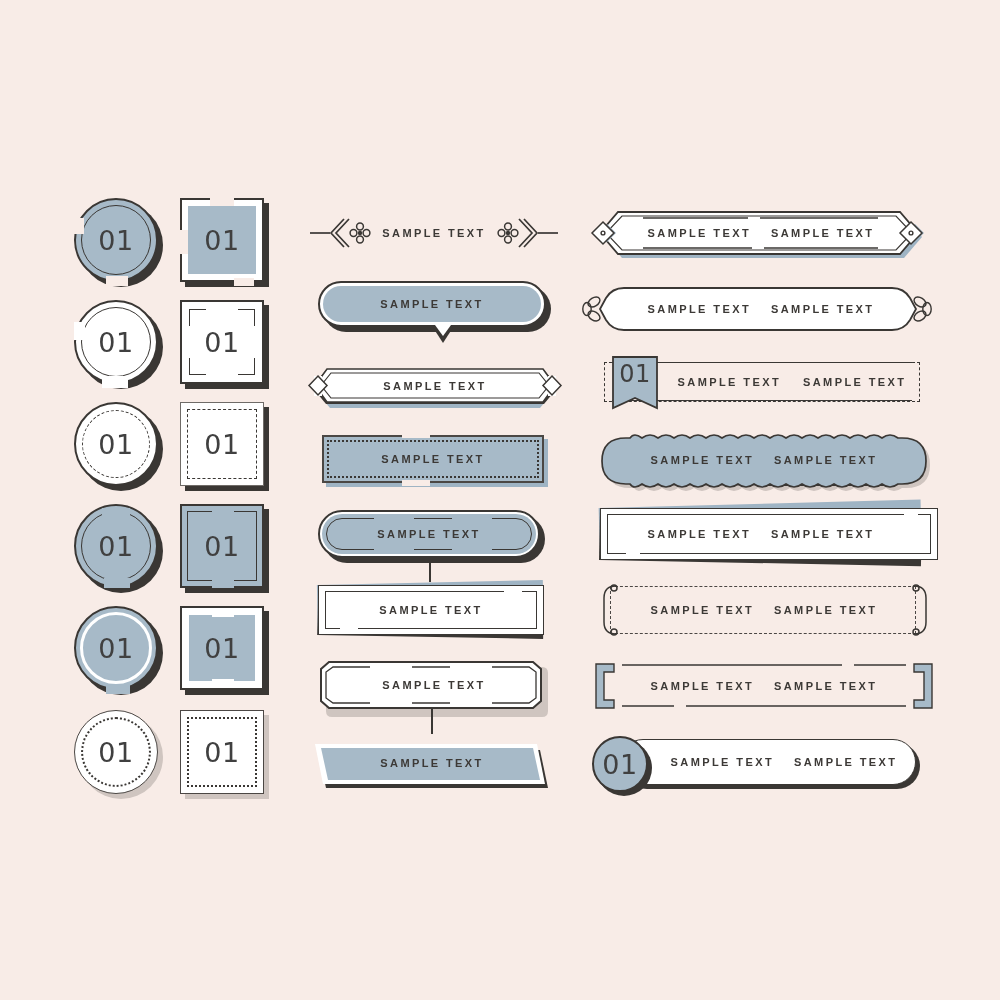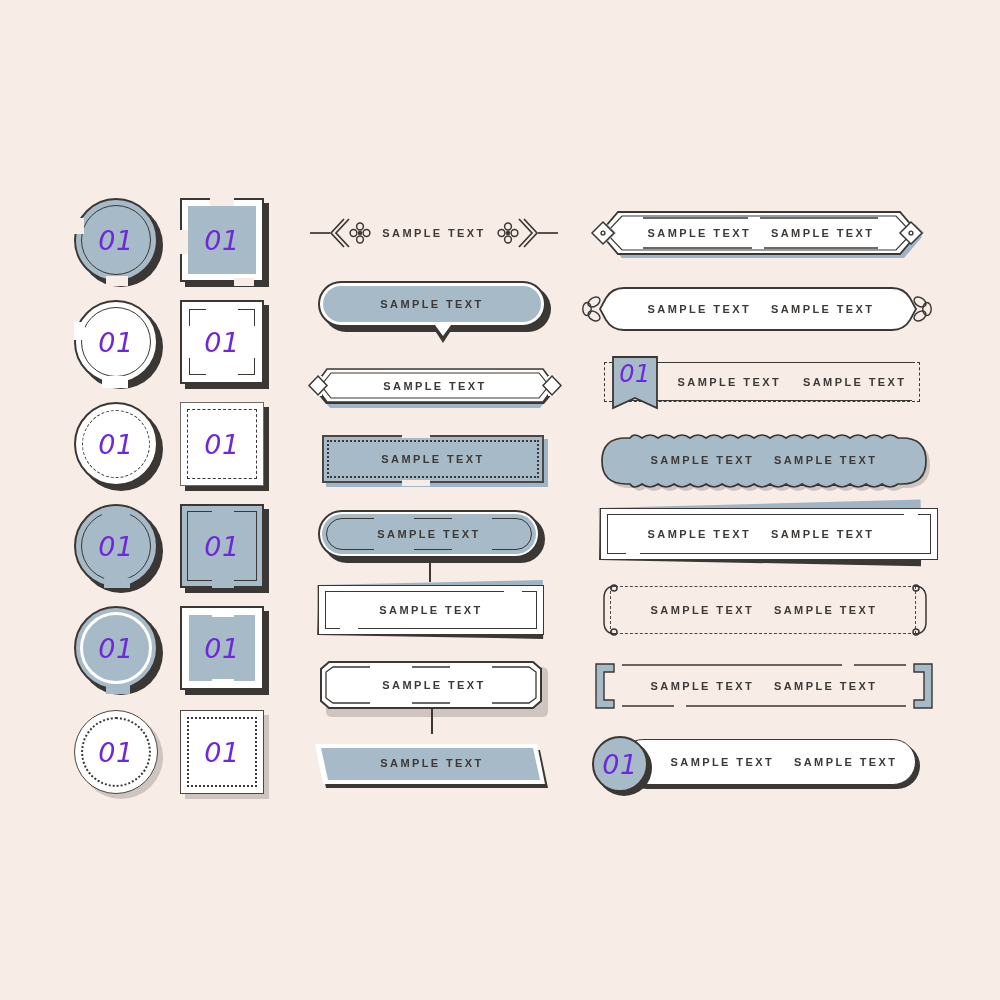--- a/index.html
+++ b/index.html
@@ -11,24 +11,23 @@
   }
   #stage { position:relative; width:1000px; height:1000px; }
 
   
   .st {
     font-size:11px; letter-spacing:2.4px; color:#3c3936;
     font-weight:600; white-space:nowrap;
     font-family:"Liberation Sans", sans-serif;
   }
   .numtxt {
-    font-size:27px; color:#6d28d9; font-weight:400;
+    font-size:27px; color:#404040; font-weight:400;
     letter-spacing:0.5px; line-height:1;
     font-family:"DejaVu Sans", sans-serif;
-    font-style:italic;
   }
   .numtxt.md { font-size:24px; }
 
   
   .badge-wrap { position:absolute; width:92px; height:92px; }
   .shadowy { position:absolute; left:5px; top:5px; width:84px; height:84px;
              background:#3a3734; }
   .circ { border-radius:50%; }
   .sq   { border-radius:0; }
   .face { position:absolute; left:0; top:0; width:84px; height:84px;

